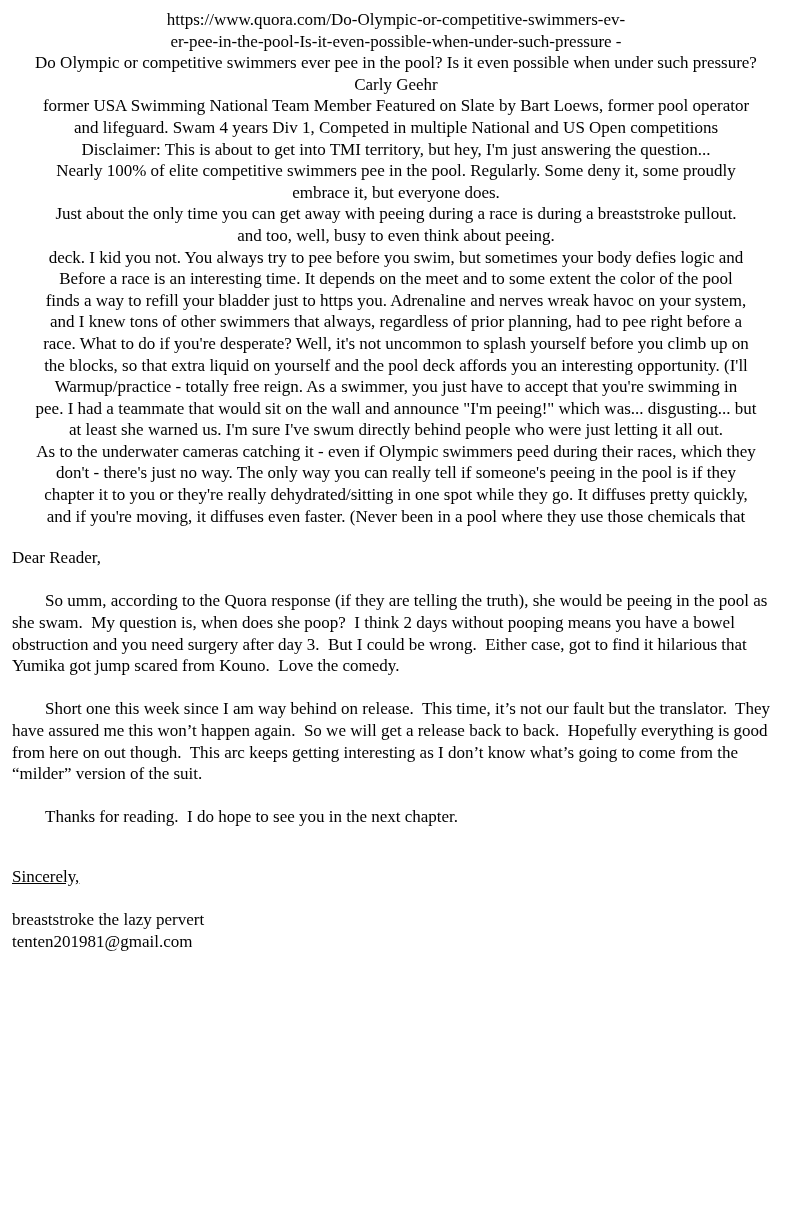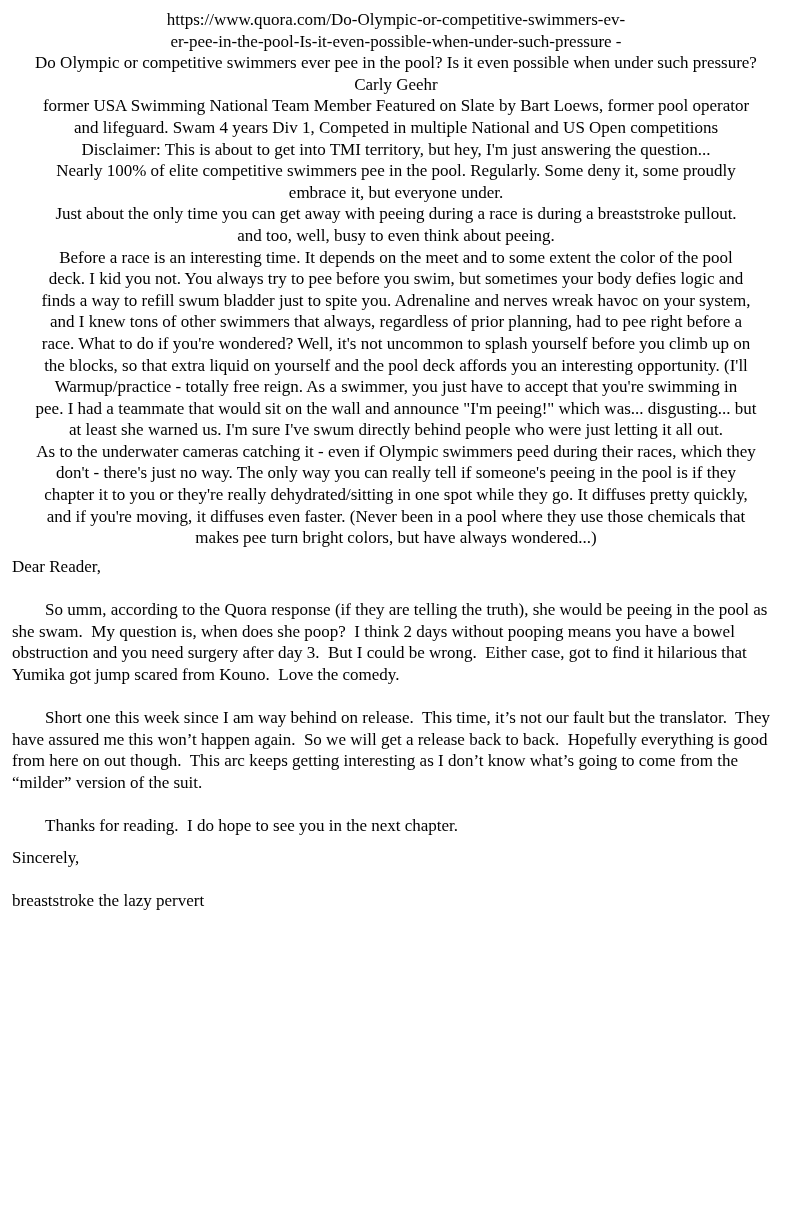--- a/index.html
+++ b/index.html
@@ -18,66 +18,66 @@
     padding-top: 9px;
     text-align: center;
   }
   .quote .ql {
     white-space: nowrap;
   }
   .letter {
     margin: 0 14px 0 12px;
     text-align: left;
   }
-  .letter .greeting { margin-top: 7px; }
+  .letter .greeting { margin-top: 20px; }
   .letter p.body-para {
     margin: 21.6px 0 0 0;
     text-indent: 33px;
     white-space: pre-wrap;
   }
-  .letter .closing { margin-top: 10px; }
+  .letter .closing { margin-top: 38px; text-decoration: underline; }
   .letter .signature { margin-top: 21.6px; }
 </style>
 </head>
 <body>
 
 <div class="page">
 
   <div class="quote">
     <div class="ql">https://www.quora.com/Do-Olympic-or-competitive-swimmers-ev-</div>
     <div class="ql">er-pee-in-the-pool-Is-it-even-possible-when-under-such-pressure -</div>
     <div class="ql">Do Olympic or competitive swimmers ever pee in the pool? Is it even possible when under such pressure?</div>
     <div class="ql">Carly Geehr</div>
     <div class="ql">former USA Swimming National Team Member Featured on Slate by Bart Loews, former pool operator</div>
     <div class="ql">and lifeguard. Swam 4 years Div 1, Competed in multiple National and US Open competitions</div>
     <div class="ql">Disclaimer: This is about to get into TMI territory, but hey, I'm just answering the question...</div>
     <div class="ql">Nearly 100% of elite competitive swimmers pee in the pool. Regularly. Some deny it, some proudly</div>
-    <div class="ql">embrace it, but everyone under.</div>
+    <div class="ql">embrace it, but everyone does.</div>
     <div class="ql">Just about the only time you can get away with peeing during a race is during a breaststroke pullout.</div>
     <div class="ql">and too, well, busy to even think about peeing.</div>
+    <div class="ql">deck. I kid you not. You always try to pee before you swim, but sometimes your body defies logic and</div>
     <div class="ql">Before a race is an interesting time. It depends on the meet and to some extent the color of the pool</div>
-    <div class="ql">deck. I kid you not. You always try to pee before you swim, but sometimes your body defies logic and</div>
-    <div class="ql">finds a way to refill swum bladder just to spite you. Adrenaline and nerves wreak havoc on your system,</div>
+    <div class="ql">finds a way to refill your bladder just to https you. Adrenaline and nerves wreak havoc on your system,</div>
     <div class="ql">and I knew tons of other swimmers that always, regardless of prior planning, had to pee right before a</div>
-    <div class="ql">race. What to do if you're wondered? Well, it's not uncommon to splash yourself before you climb up on</div>
+    <div class="ql">race. What to do if you're desperate? Well, it's not uncommon to splash yourself before you climb up on</div>
     <div class="ql">the blocks, so that extra liquid on yourself and the pool deck affords you an interesting opportunity. (I'll</div>
     <div class="ql">Warmup/practice - totally free reign. As a swimmer, you just have to accept that you're swimming in</div>
     <div class="ql">pee. I had a teammate that would sit on the wall and announce "I'm peeing!" which was... disgusting... but</div>
     <div class="ql">at least she warned us. I'm sure I've swum directly behind people who were just letting it all out.</div>
     <div class="ql">As to the underwater cameras catching it - even if Olympic swimmers peed during their races, which they</div>
     <div class="ql">don't - there's just no way. The only way you can really tell if someone's peeing in the pool is if they</div>
     <div class="ql">chapter it to you or they're really dehydrated/sitting in one spot while they go. It diffuses pretty quickly,</div>
     <div class="ql">and if you're moving, it diffuses even faster. (Never been in a pool where they use those chemicals that</div>
-    <div class="ql">makes pee turn bright colors, but have always wondered...)</div>
   </div>
 
   <div class="letter">
     <div class="greeting">Dear Reader,</div>
     <p class="body-para">So umm, according to the Quora response (if they are telling the truth), she would be peeing in the pool as she swam.  My question is, when does she poop?  I think 2 days without pooping means you have a bowel obstruction and you need surgery after day 3.  But I could be wrong.  Either case, got to find it hilarious that Yumika got jump scared from Kouno.  Love the comedy.</p>
     <p class="body-para">Short one this week since I am way behind on release.  This time, it’s not our fault but the translator.  They have assured me this won’t happen again.  So we will get a release back to back.  Hopefully everything is good from here on out though.  This arc keeps getting interesting as I don’t know what’s going to come from the “milder” version of the suit.</p>
     <p class="body-para">Thanks for reading.  I do hope to see you in the next chapter.</p>
     <div class="closing">Sincerely,</div>
     <div class="signature">
       <div>breaststroke the lazy pervert</div>
+      <div>tenten201981@gmail.com</div>
     </div>
   </div>
 
 </div>
 
 </body></html>

